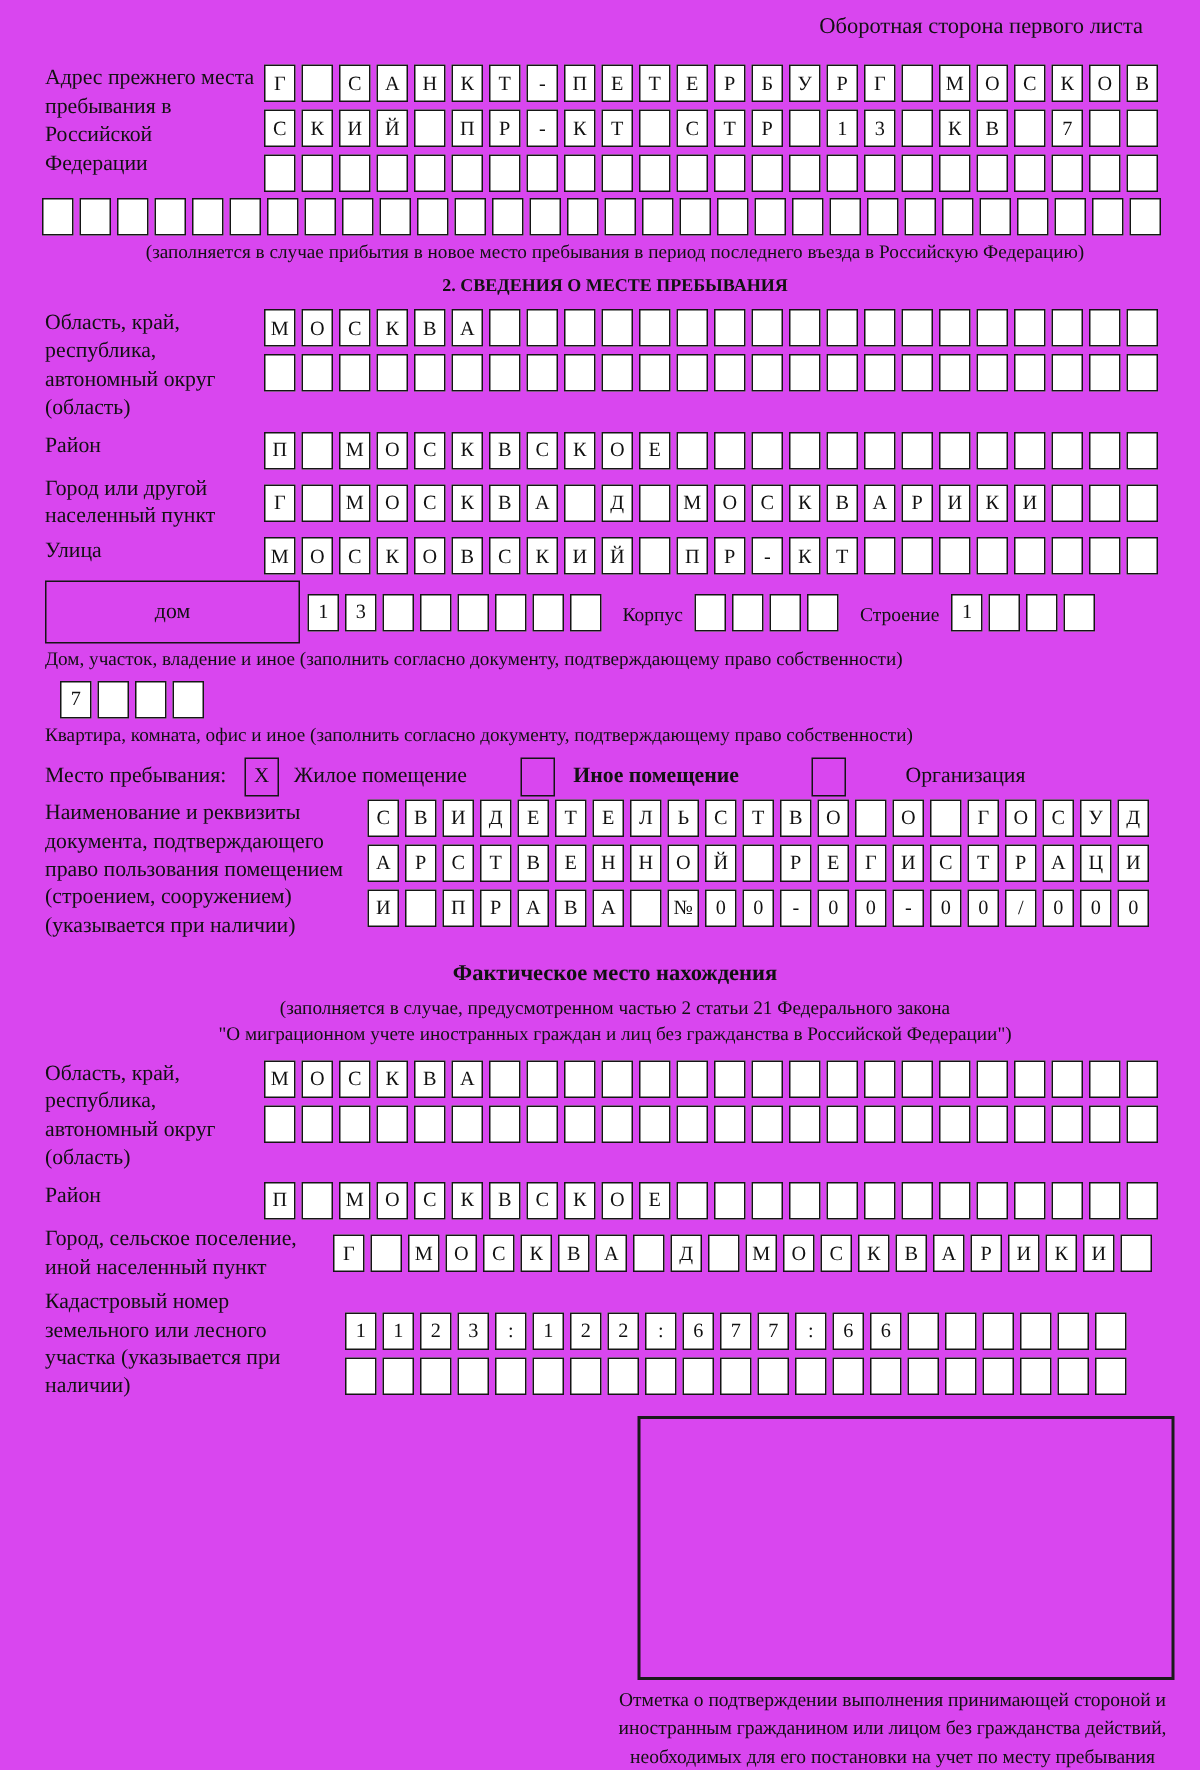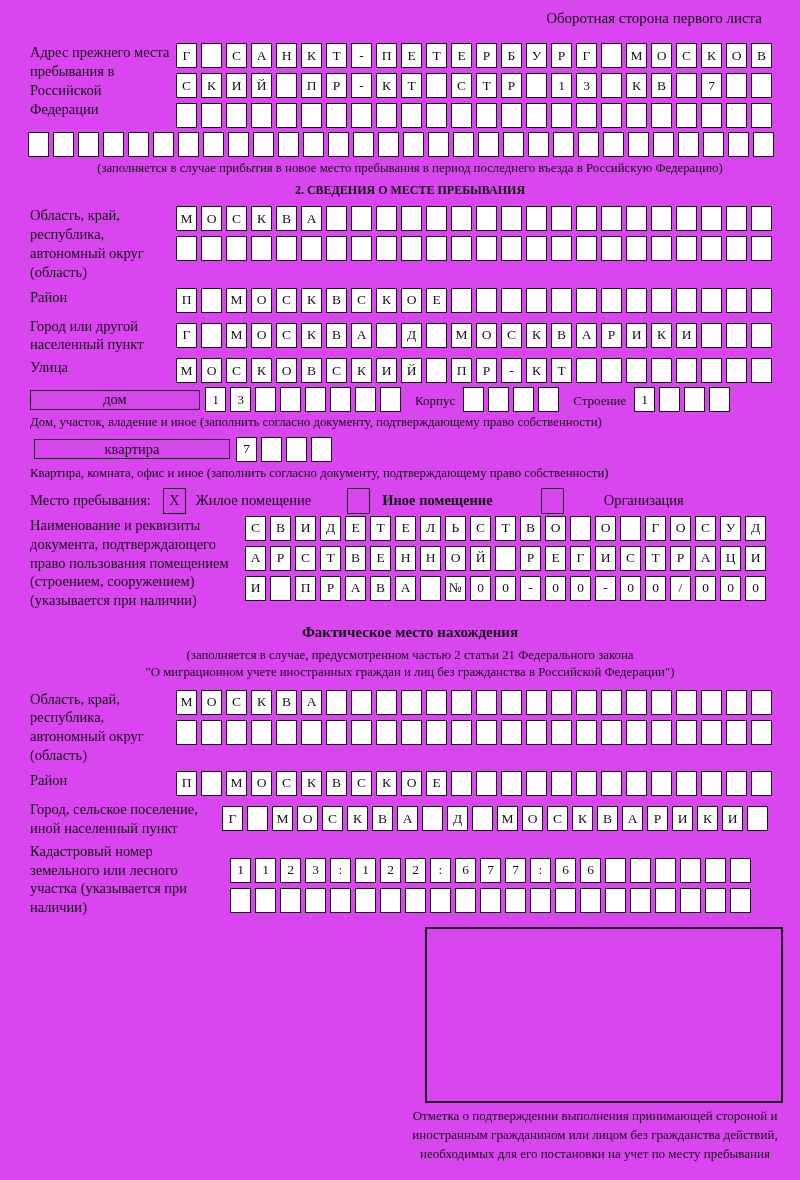--- a/index.html
+++ b/index.html
@@ -26,21 +26,21 @@
     display:flex; align-items:center; justify-content:center;
     font-size:13.5px; flex-shrink:0;
   }
 
   .caption { font-size:12.8px; line-height:1.35; }
   .caption.center { text-align:center; }
   .section-title { text-align:center; font-weight:bold; font-size:12px; margin:6px 0 8px; }
   .sub-title { text-align:center; font-weight:bold; font-size:15px; margin:8px 0 6px; }
 
   .named-box {
-    height:20px; border:1.6px solid #151515; display:flex; align-items:center;
+    height:42px; border:1.6px solid #151515; display:flex; align-items:center;
     justify-content:center; font-size:14.5px; flex-shrink:0;
   }
   .house-box { width:170px; }
   .apt-box { width:196px; }
   .inline-label { font-size:13px; padding:3px 8px 0 14px; white-space:nowrap; }
 
   .chk {
     width:23px; height:26px; border:1.6px solid #151515; display:flex;
     align-items:center; justify-content:center; font-size:14px; flex-shrink:0;
   }
@@ -352,21 +352,20 @@
     <div class="cells">
         <span class="cell">1</span>
         <span class="cell"></span>
         <span class="cell"></span>
         <span class="cell"></span>
       </div>
   </div>
   <div class="caption" style="margin:2px 0 5px;">Дом, участок, владение и иное (заполнить согласно документу, подтверждающему право собственности)</div>
 
   <div class="frow vcenter mb0" style="margin-left:4px;">
-    <div class="named-box apt-box">квартира</div>
     <div class="cells" style="margin-left:6px;">
         <span class="cell">7</span>
         <span class="cell"></span>
         <span class="cell"></span>
         <span class="cell"></span>
       </div>
   </div>
   <div class="caption" style="margin:3px 0 6px;">Квартира, комната, офис и иное (заполнить согласно документу, подтверждающему право собственности)</div>
 
   <div class="chk-row">

